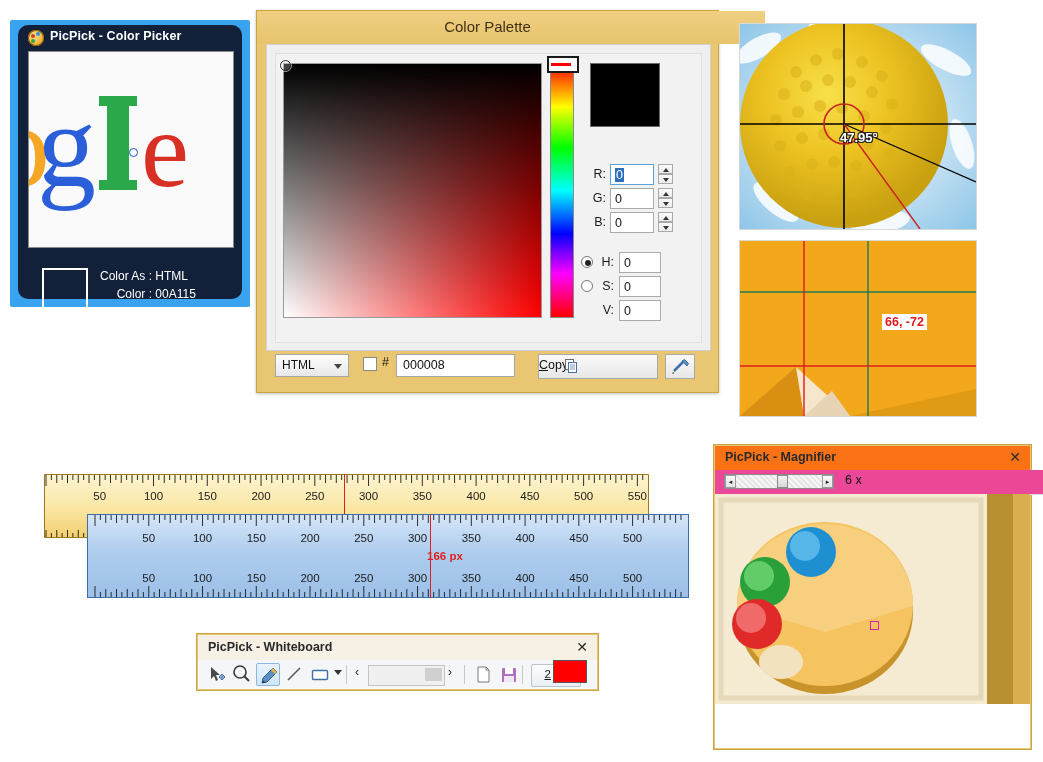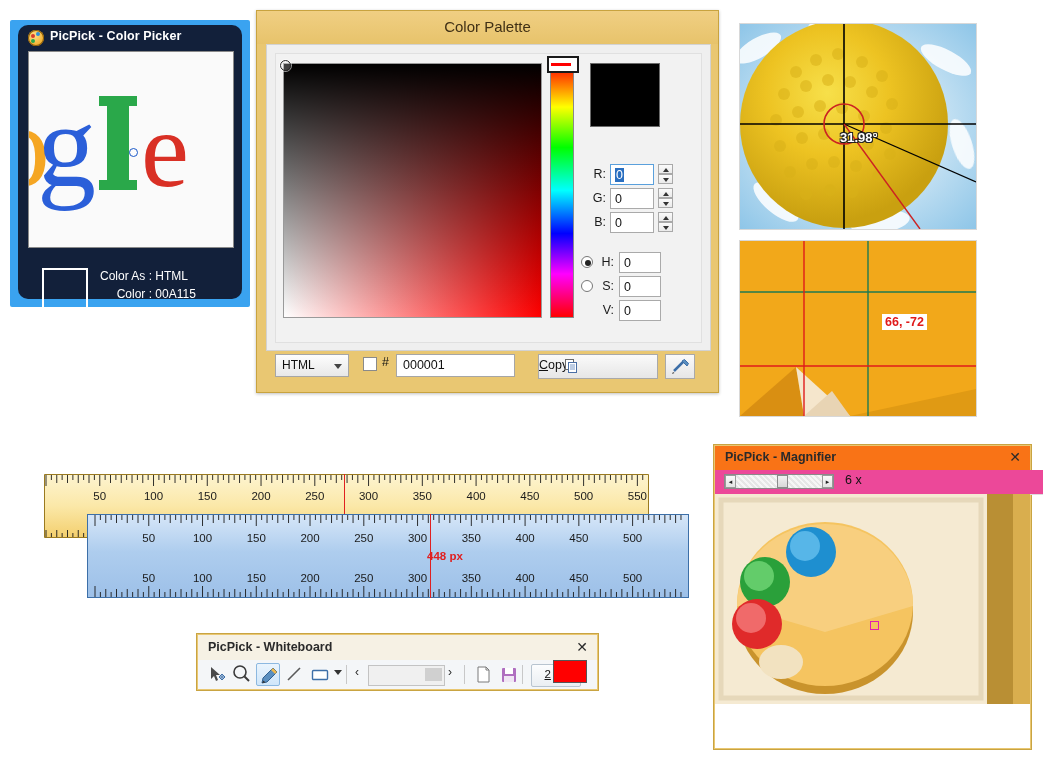--- a/index.html
+++ b/index.html
@@ -22,21 +22,21 @@
      border:1px solid #1a58c8;border-radius:50%;background:rgba(255,255,255,.35);}
   #cp-swatch{left:24px;top:243px;width:42px;height:37px;border:2px solid #ffffff;}
   #cp-info{left:76px;top:242px;width:140px;}
   #cp-info div{font-size:12px;color:#ffffff;line-height:18px;white-space:pre;}
   .cp-lbl{display:inline-block;width:58px;text-align:right;}
 
   
   #color-palette-dialog{left:256px;top:10px;width:461px;height:381px;
       background:#e9c772;border:1px solid #c8a33f;box-shadow:0 1px 3px rgba(0,0,0,.25);}
   #cpal-titlebar{left:0;top:0;width:461px;height:33px;
-      background:linear-gradient(#f0cf83,#e7c36b);}
+      background:linear-gradient(#f0cf83,#e7c36b);padding-left:47px;}
   #cpal-title{left:0;top:7px;width:461px;text-align:center;font-size:15px;color:#403015;}
   #cpal-close{left:676px;top:13px;width:32px;height:22px;background:#c65b5b;
       border:1px solid #b04b4b;color:#fff;font-size:13px;text-align:center;line-height:21px;cursor:pointer;}
   #cpal-body{left:9px;top:33px;width:443px;height:305px;background:#efefef;border:1px solid #d2d2d2;}
   #cpal-inner{left:8px;top:8px;width:425px;height:288px;background:#f2f2f2;border:1px solid #e0e0e0;}
 
   #sv-canvas{left:7px;top:9px;width:257px;height:253px;border:1px solid #9a9a9a;
      background:linear-gradient(to top, rgba(0,0,0,0) 0%, rgba(0,0,0,1) 100%),
                 linear-gradient(to right, #ffffff 0%, #ff0000 100%);}
   #sv-cursor{left:-4px;top:-4px;width:9px;height:9px;border:1px solid #2a2a2a;border-radius:50%;
@@ -229,21 +229,21 @@
     </div>
   </div>
 
   <div class="abs" id="cpal-footer">
     <div class="abs" id="fmt-select">
       <span>HTML</span>
       <span class="abs" id="fmt-arrow"></span>
     </div>
     <div class="abs" id="hash-check"></div>
     <div class="abs" id="hash-label">#</div>
-    <div class="abs" id="hex-input">000001</div>
+    <div class="abs" id="hex-input">000008</div>
 
     <div class="abs" id="copy-button">
       <svg class="abs" id="copy-icon" viewBox="0 0 14 14" xmlns="http://www.w3.org/2000/svg">
         <rect x="0.5" y="0.5" width="8" height="10" fill="#fff" stroke="#6a6a6a"></rect>
         <rect x="3.5" y="3.5" width="8" height="10" fill="#fff" stroke="#4a6fa5"></rect>
         <line x1="5" y1="6" x2="10" y2="6" stroke="#7a9ac8"></line>
         <line x1="5" y1="8" x2="10" y2="8" stroke="#7a9ac8"></line>
         <line x1="5" y1="10" x2="10" y2="10" stroke="#7a9ac8"></line>
       </svg>
       <span class="u">C</span><span>opy</span>
@@ -314,21 +314,21 @@
         <circle cx="66" cy="170" r="6"></circle>
         <circle cx="90" cy="166" r="6"></circle>
       <circle cx="112" cy="168" r="6"></circle>
     </g>
     <line x1="104" y1="0" x2="104" y2="205" stroke="#000" stroke-width="1.6"></line>
     <line x1="0" y1="100" x2="236" y2="100" stroke="#000" stroke-width="1.6"></line>
     <circle cx="104" cy="100" r="20" fill="none" stroke="#cc2222" stroke-width="1.6"></circle>
     <line x1="104" y1="100" x2="236" y2="158" stroke="#000" stroke-width="1.2"></line>
     <line x1="104" y1="100" x2="180" y2="205" stroke="#cc2222" stroke-width="1.4"></line>
   </svg>
-  <div class="abs" id="prot-deg">31.98°</div>
+  <div class="abs" id="prot-deg">47.95°</div>
 </div>
 
 <div class="abs" id="crosshair-panel">
   <svg width="236" height="175" viewBox="0 0 236 175" xmlns="http://www.w3.org/2000/svg">
     <rect width="236" height="175" fill="#f2a81a"></rect>
     <polygon points="0,175 56,126 64,175" fill="#d98f12"></polygon>
     <polygon points="56,126 64,175 110,175" fill="#f5e6cc"></polygon>
     <polygon points="64,175 110,175 92,150" fill="#e8d4b4"></polygon>
     <polygon points="110,175 236,175 236,148" fill="#e09a14"></polygon>
     <line x1="0" y1="51" x2="236" y2="51" stroke="#1f7a52" stroke-width="1.4"></line>
@@ -734,21 +734,21 @@
         <text x="223.04" y="68" font-size="11.5" font-family="Liberation Sans, sans-serif" fill="#1a1a1a" text-anchor="middle">200</text>
         <text x="276.8" y="68" font-size="11.5" font-family="Liberation Sans, sans-serif" fill="#1a1a1a" text-anchor="middle">250</text>
         <text x="330.56" y="68" font-size="11.5" font-family="Liberation Sans, sans-serif" fill="#1a1a1a" text-anchor="middle">300</text>
         <text x="384.32" y="68" font-size="11.5" font-family="Liberation Sans, sans-serif" fill="#1a1a1a" text-anchor="middle">350</text>
         <text x="438.08" y="68" font-size="11.5" font-family="Liberation Sans, sans-serif" fill="#1a1a1a" text-anchor="middle">400</text>
         <text x="491.84" y="68" font-size="11.5" font-family="Liberation Sans, sans-serif" fill="#1a1a1a" text-anchor="middle">450</text>
         <text x="545.6" y="68" font-size="11.5" font-family="Liberation Sans, sans-serif" fill="#1a1a1a" text-anchor="middle">500</text>
       </g>
   </svg>
   <div id="measure-line"></div>
-  <div id="measure-label">448 px</div>
+  <div id="measure-label">166 px</div>
 </div>
 
 <div class="abs" id="whiteboard-window">
   <div class="abs" id="wb-titlebar">
     <div class="abs" id="wb-title">PicPick - Whiteboard</div>
     <div class="abs" id="wb-close">✕</div>
   </div>
 
   <div class="abs" id="wb-toolbar">
 

